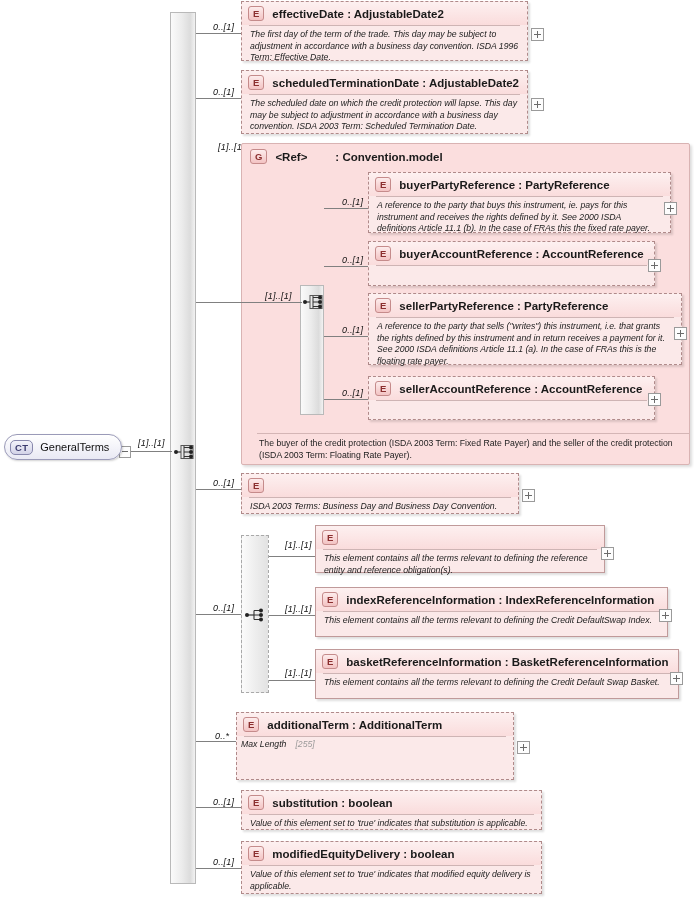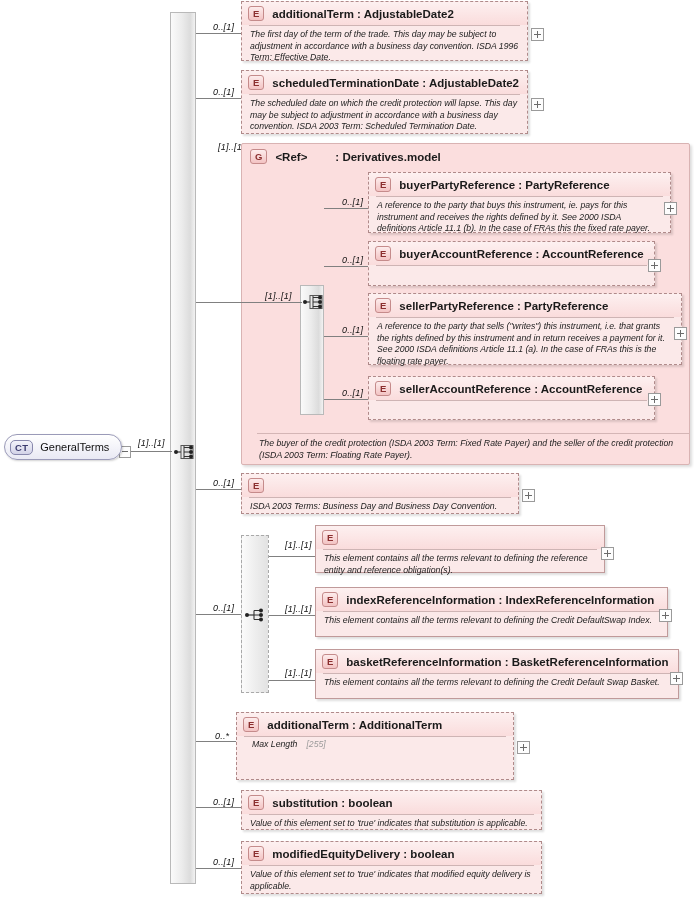--- a/index.html
+++ b/index.html
@@ -49,35 +49,35 @@
   }
   .ebadge.g{color:#8b2f2f;}
   .title{font-size:11.5px;font-weight:bold;color:#1a1a1a;white-space:nowrap;}
   .sep{height:1px;background:#a88;margin:0 7px;opacity:.55;}
   .doc{
     font-size:8.7px;font-style:italic;color:#222;
     padding:3px 8px 5px 8px;line-height:11.6px;
   }
   .facet{
     font-size:8.7px;font-style:italic;color:#222;
-    padding:2px 8px 0 15px;line-height:11px;
+    padding:2px 8px 0 4px;line-height:11px;
     display:flex;gap:9px;align-items:baseline;
   }
   .facet .val{color:#9a9a9a;font-style:italic;}
 
   
   .group-box{
     background:#fbdede;
     border:1px solid #d9b3b3;
     box-shadow:2px 2px 3px rgba(0,0,0,.14);
     border-radius:2px;
   }
   .group-hdr{display:flex;align-items:center;gap:8px;padding:5px 8px;}
   .group-foot{
-    font-size:8.7px;font-style:italic;color:#222;line-height:11.6px;
+    font-size:8.7px;color:#222;line-height:11.6px;
     padding:4px 10px 4px 10px;
   }
   .group-foot-sep{height:1px;background:#b99;opacity:.6;margin:0 8px;}
 
   
   .bar{
     background:linear-gradient(to right,#fafafa,#ececec 45%,#dcdcdc 80%,#f2f2f2);
     border:1px solid #b9b9b9;
   }
   .bar.dashed{border:1px dashed #a9a9a9;background:linear-gradient(to right,#fbfbfb,#eeeeee 50%,#e2e2e2);}
@@ -146,21 +146,21 @@
   <div class="hline" style="left:196px;top:489px;width:45px;"></div>
   <div class="hline" style="left:196px;top:614px;width:45px;"></div>
   <div class="hline" style="left:196px;top:741px;width:45px;"></div>
   <div class="hline" style="left:196px;top:807px;width:45px;"></div>
   <div class="hline" style="left:196px;top:868px;width:45px;"></div>
 
   <div class="card" style="left:213px;top:22px;">0..[1]</div>
   <div class="abs node" style="left:241px;top:1px;width:287px;height:60px;">
     <div class="hdr">
       <span class="ebadge">E</span>
-      <span class="title">additionalTerm : AdjustableDate2</span>
+      <span class="title">effectiveDate : AdjustableDate2</span>
     </div>
     <div class="sep"></div>
     <div class="doc">The first day of the term of the trade. This day may be subject to adjustment in accordance with a business day convention. ISDA 1996 Term: Effective Date.</div>
   </div>
   <div class="plus" style="left:531px;top:28px;"></div>
 
   <div class="card" style="left:213px;top:87px;">0..[1]</div>
   <div class="abs node" style="left:241px;top:70px;width:287px;height:64px;">
     <div class="hdr">
       <span class="ebadge">E</span>
@@ -170,21 +170,21 @@
     <div class="doc">The scheduled date on which the credit protection will lapse. This day may be subject to adjustment in accordance with a business day convention. ISDA 2003 Term: Scheduled Termination Date.</div>
   </div>
   <div class="plus" style="left:531px;top:98px;"></div>
 
   <div class="card" style="left:218px;top:142px;">[1]..[1]</div>
 
   <div class="abs group-box" style="left:241px;top:143px;width:449px;height:322px;">
     <div class="group-hdr">
       <span class="ebadge g">G</span>
       <span class="title">&lt;Ref&gt;</span>
-      <span class="title" style="margin-left:20px;">: Derivatives.model</span>
+      <span class="title" style="margin-left:20px;">: Convention.model</span>
     </div>
   </div>
 
   <div class="abs bar" style="left:300px;top:285px;width:24px;height:130px;"></div>
   <div class="hline" style="left:208px;top:302px;width:94px;"></div>
   <div class="vline" style="left:208px;top:302px;height:0px;"></div>
   <div class="card" style="left:265px;top:291px;">[1]..[1]</div>
 
   <svg class="conn" style="left:303px;top:292px;" viewBox="0 0 22 20">
     <line x1="1" y1="10" x2="7" y2="10" stroke="#333" stroke-width="1.2"></line>

